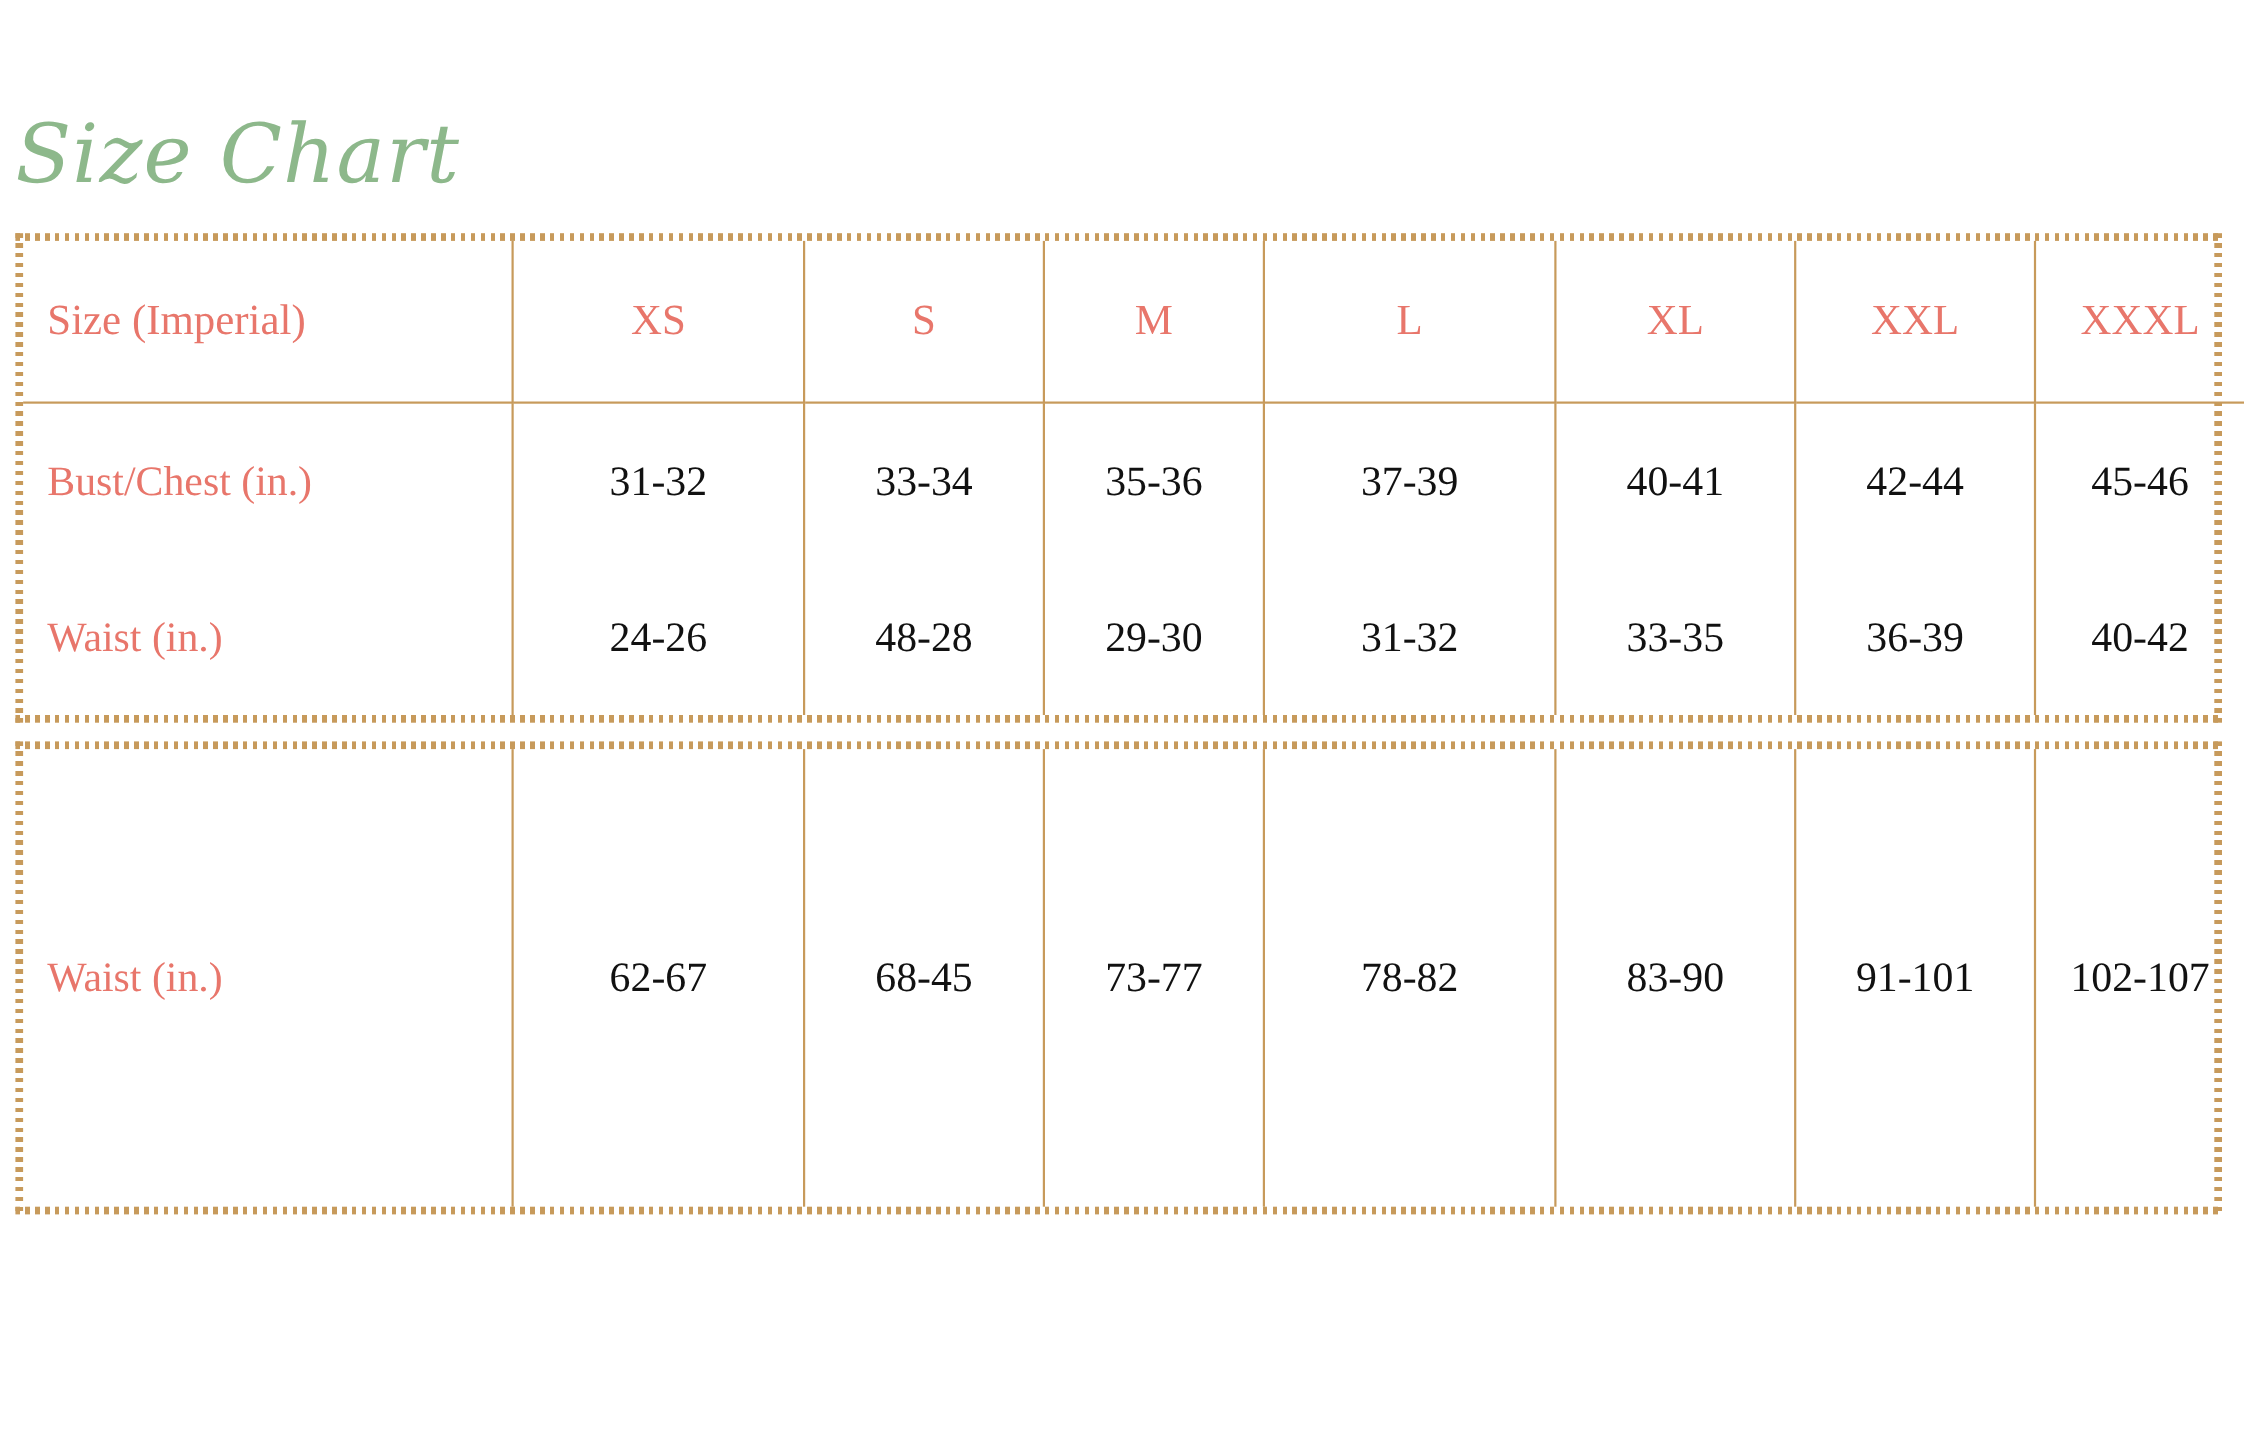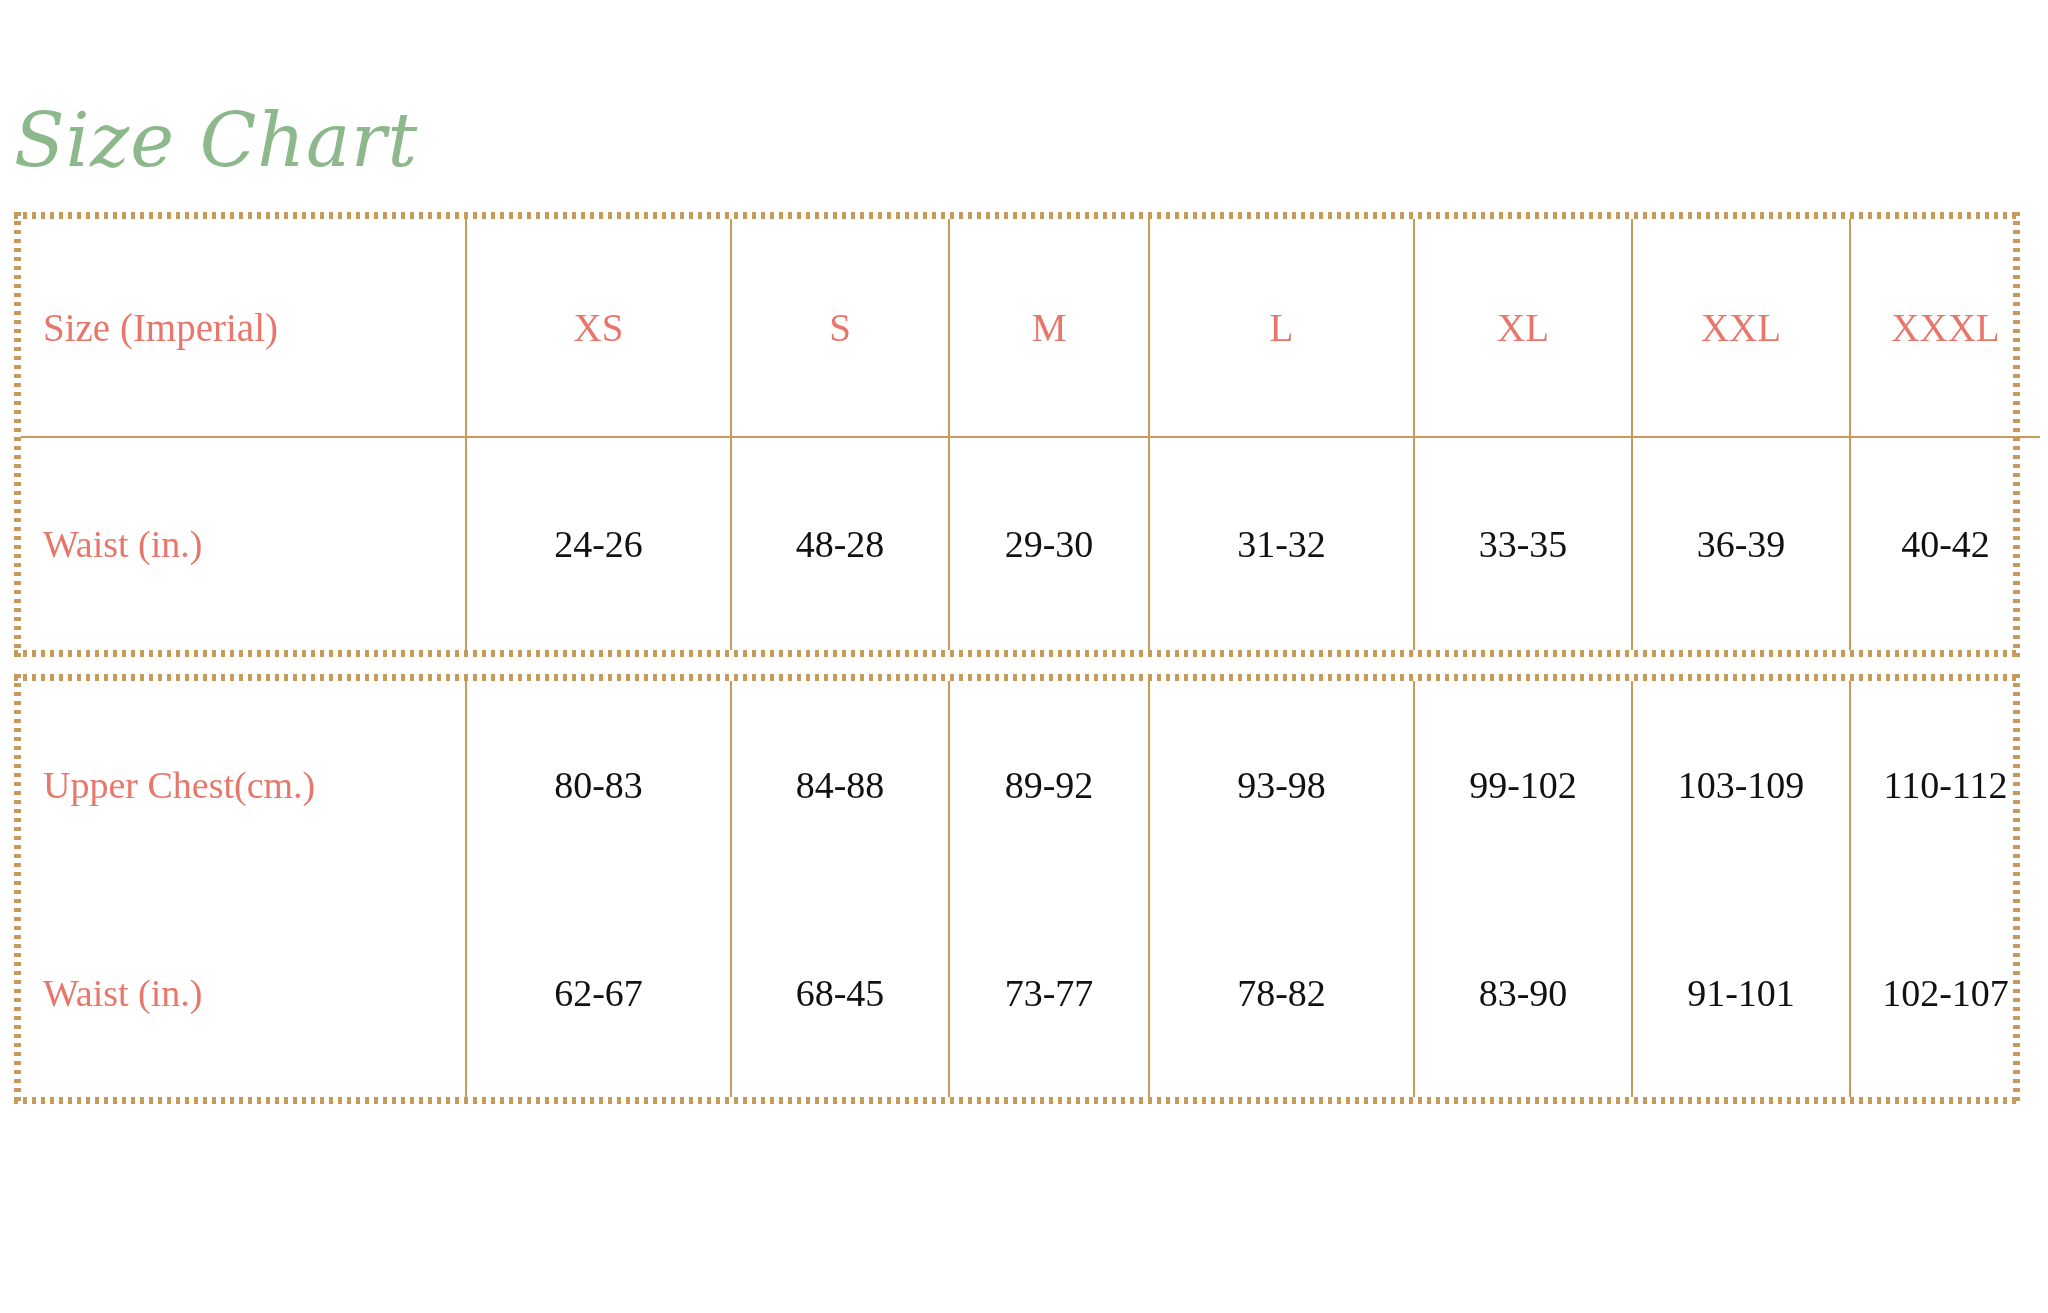--- a/index.html
+++ b/index.html
@@ -125,20 +125,30 @@
           <td class="rowlabel">Size (Imperial)</td>
           <td>XS</td>
           <td>S</td>
           <td>M</td>
           <td>L</td>
           <td>XL</td>
           <td>XXL</td>
           <td>XXXL</td>
         </tr>
         <tr>
+          <td class="rowlabel">Bust/Chest (in.)</td>
+          <td>31-32</td>
+          <td>33-34</td>
+          <td>35-36</td>
+          <td>37-39</td>
+          <td>40-41</td>
+          <td>42-44</td>
+          <td>45-46</td>
+        </tr>
+        <tr>
           <td class="rowlabel">Waist (in.)</td>
           <td>24-26</td>
           <td>48-28</td>
           <td>29-30</td>
           <td>31-32</td>
           <td>33-35</td>
           <td>36-39</td>
           <td>40-42</td>
         </tr>
       </tbody>
@@ -152,30 +162,20 @@
           <col class="c-xs">
           <col class="c-s">
           <col class="c-m">
         <col class="c-l">
           <col class="c-xl">
           <col class="c-xxl">
           <col class="c-xxxl">
       </colgroup>
       <tbody>
         <tr>
-          <td class="rowlabel">Upper Chest(cm.)</td>
-          <td>80-83</td>
-          <td>84-88</td>
-          <td>89-92</td>
-          <td>93-98</td>
-          <td>99-102</td>
-          <td>103-109</td>
-          <td>110-112</td>
-        </tr>
-        <tr>
           <td class="rowlabel">Waist (in.)</td>
           <td>62-67</td>
           <td>68-45</td>
           <td>73-77</td>
           <td>78-82</td>
           <td>83-90</td>
           <td>91-101</td>
           <td>102-107</td>
         </tr>
       </tbody>

